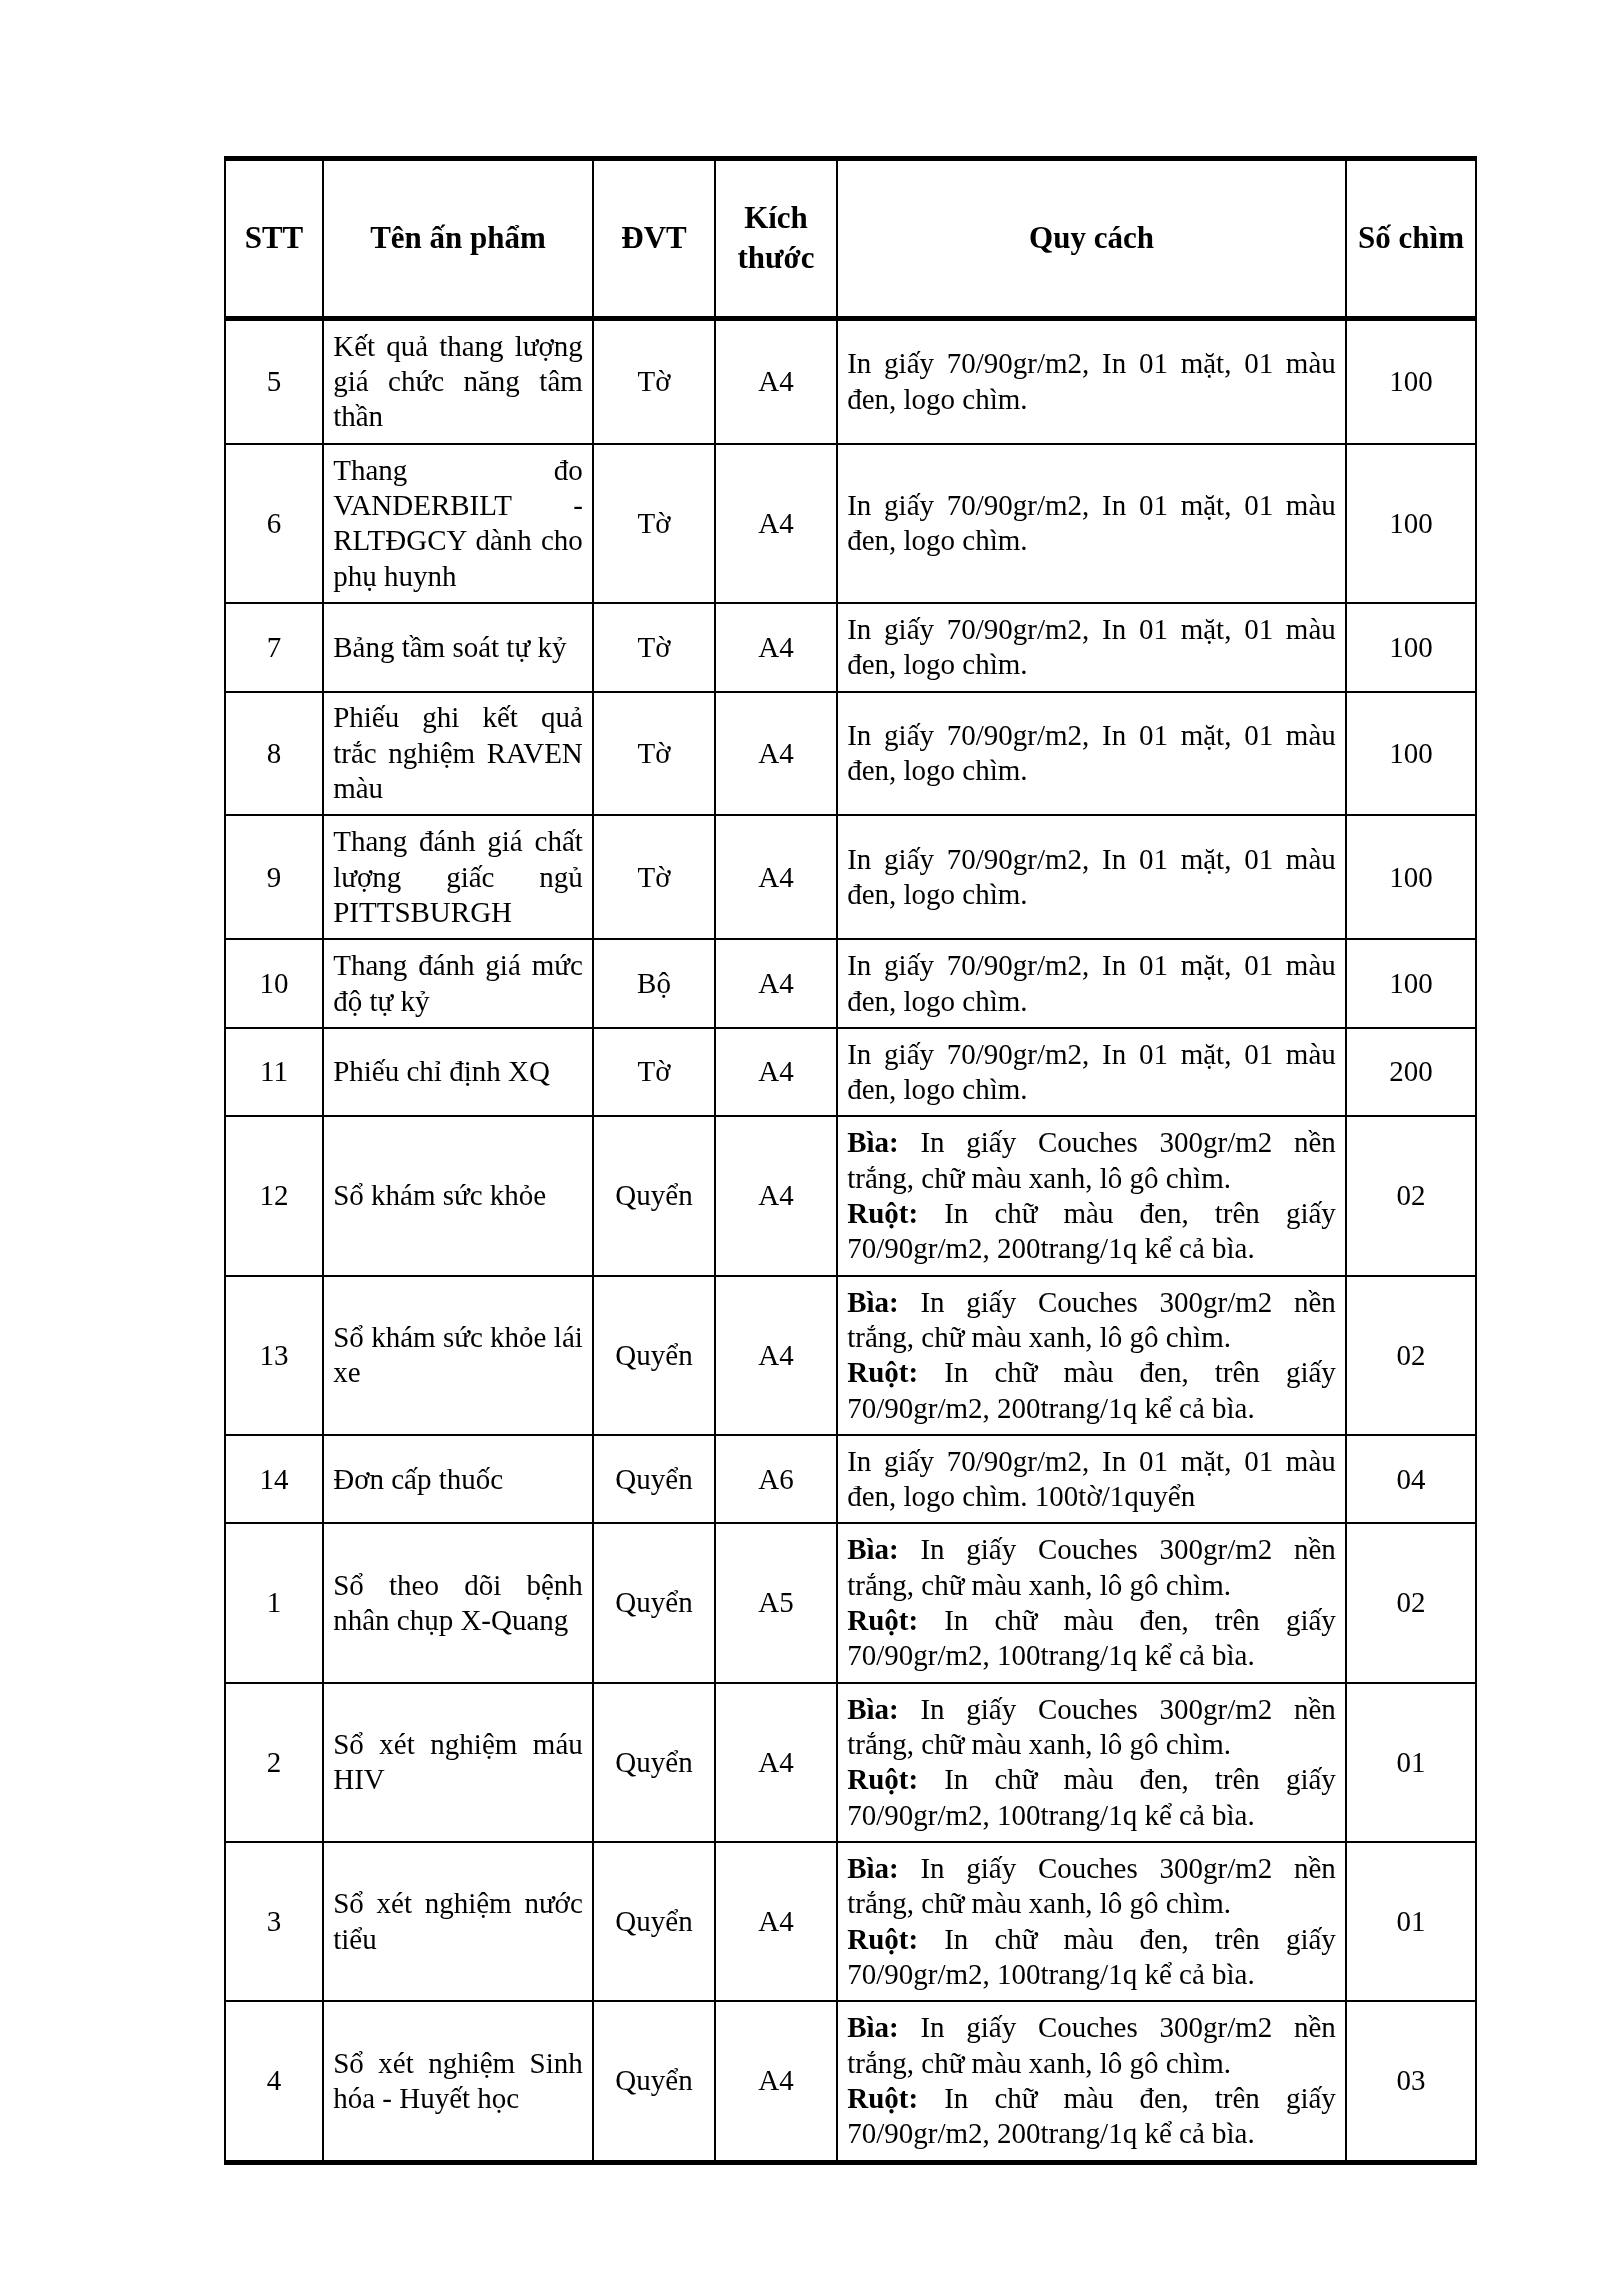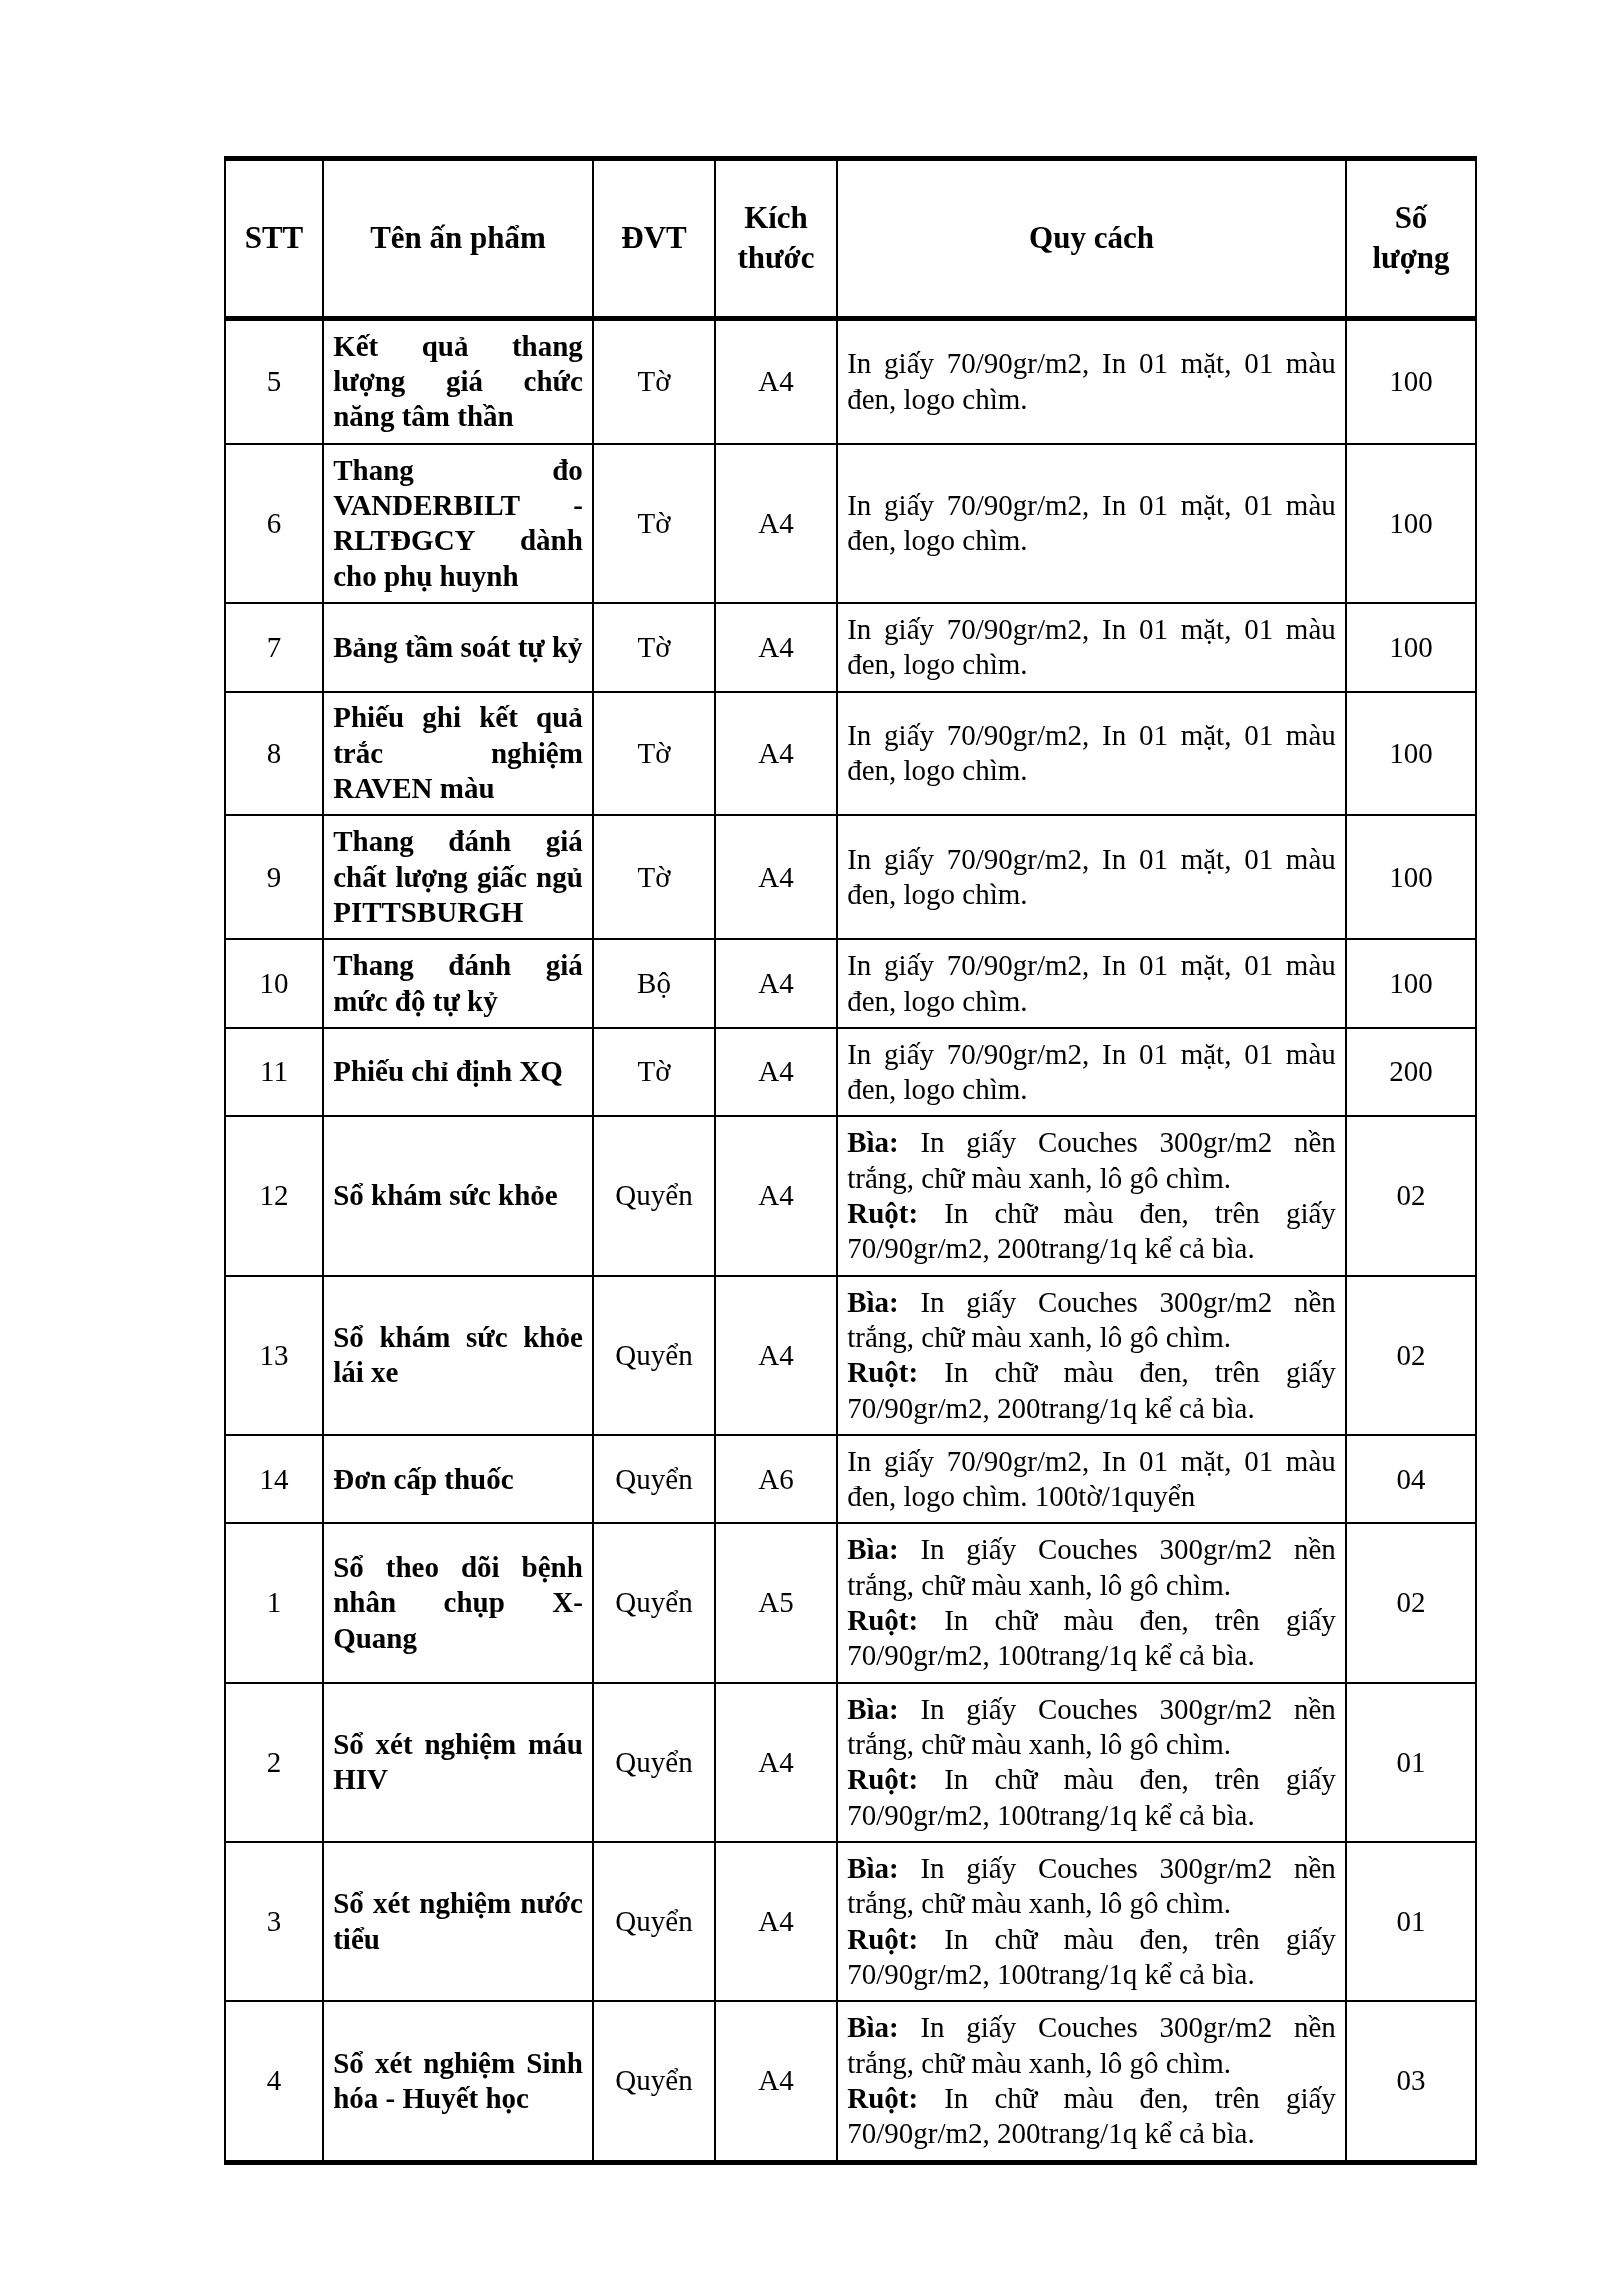--- a/index.html
+++ b/index.html
@@ -34,21 +34,21 @@
     height:147px;
     padding:3.9px 6.5px;
   }
   .print-table tbody tr:last-child td{border-bottom:5.9px solid #000000;}
   .print-table td{
     font-size:29px;
     line-height:1.22;
     padding:7.9px 9.2px;
   }
   .cell-center{text-align:center;padding:7.9px 3.9px;}
-  .cell-name{text-align:justify;padding:7.9px 13px;font-weight:bold;}
+  .cell-name{text-align:justify;padding:7.9px 13px;}
   .cell-spec{text-align:justify;padding:6.5px 11.8px;}
   .cell-qty{}
   .spec-part{text-align:justify;}
   .spec-label{font-weight:bold;}
   .section-row td{font-weight:bold;height:60px;}
   .section-stt{text-align:center;}
   .section-title-cell{
     text-align:left;
     padding:7.9px 17px;
     position:relative;
@@ -79,21 +79,21 @@
       <col style="width:509px">
       <col style="width:130px">
     </colgroup>
     <thead>
       <tr>
         <th>STT</th>
         <th>Tên ấn phẩm</th>
         <th>ĐVT</th>
         <th>Kích thước</th>
         <th>Quy cách</th>
-        <th>Số lượng</th>
+        <th>Số chìm</th>
       </tr>
     </thead>
     <tbody>
         <tr>
           <td class="cell-center">5</td>
           <td class="cell-name">Kết quả thang lượng giá chức năng tâm thần</td>
           <td class="cell-center">Tờ</td>
           <td class="cell-center">A4</td>
           <td class="cell-spec">
             <div class="spec-part">In giấy 70/90gr/m2, In 01 mặt, 01 màu đen, logo chìm.</div>

